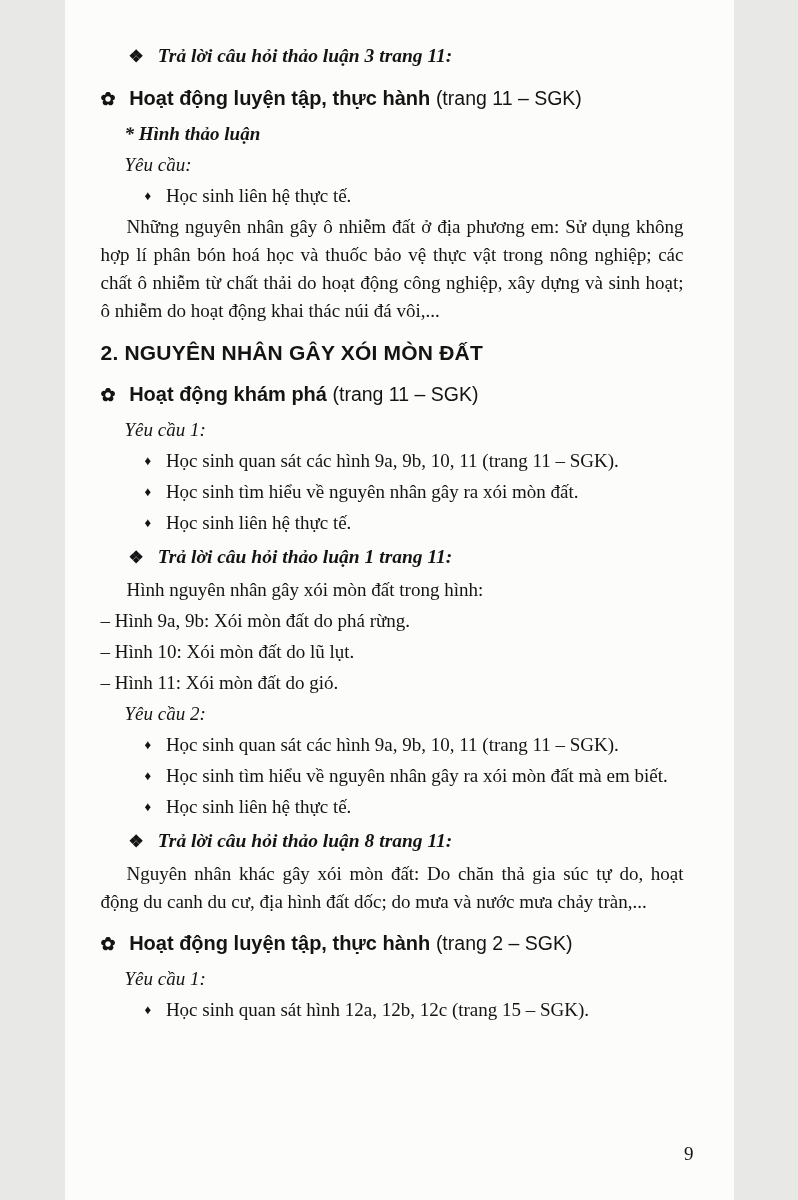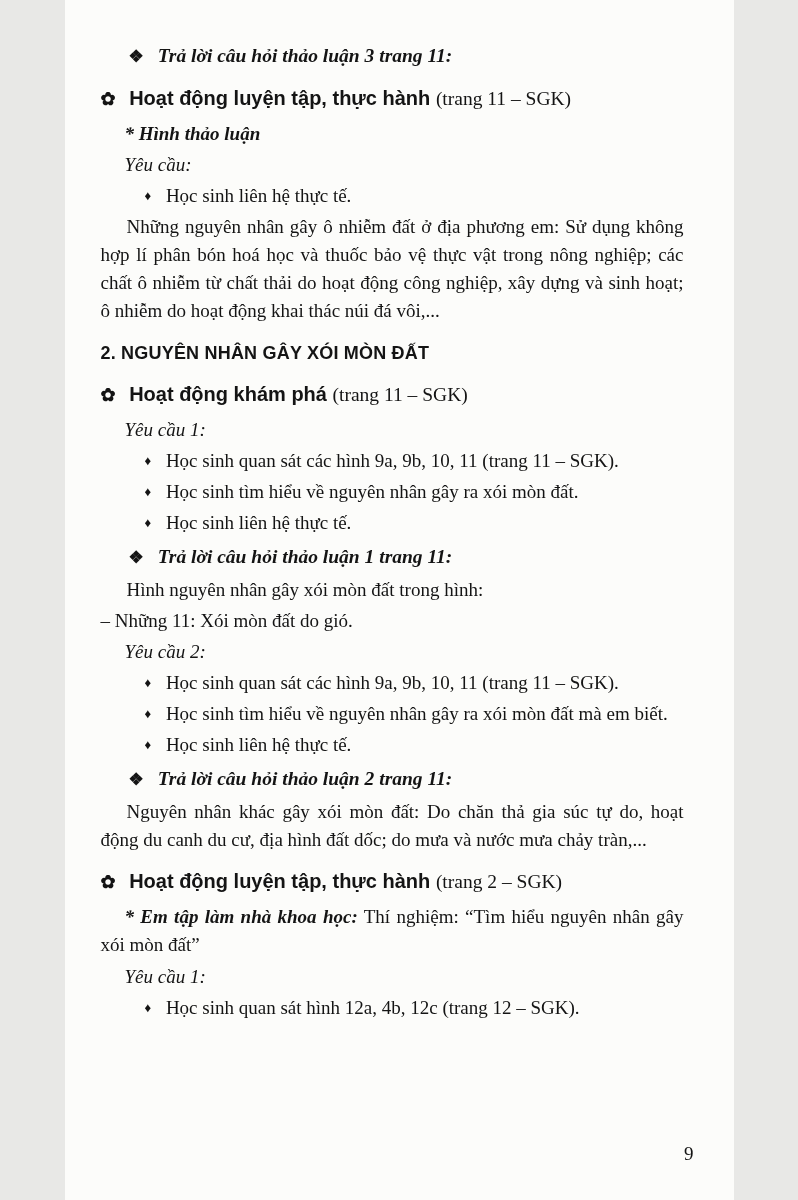--- a/index.html
+++ b/index.html
@@ -53,29 +53,29 @@
     font-family: "Liberation Sans", sans-serif;
     font-weight: bold;
     font-size: 20px;
     margin: 13px 0 7px 0;
   }
   .mk-activity {
     font-size: 18px;
     margin-right: 8px;
   }
   .act-suffix {
-    font-family: Liberation Serif, serif;
+    font-family: Liberation Sans, sans-serif;
     font-weight: normal;
     font-size: 19.5px;
   }
 
   .h-section {
     font-family: "Liberation Sans", sans-serif;
     font-weight: bold;
-    font-size: 18px;
+    font-size: 21px;
     letter-spacing: 0.2px;
     margin: 14px 0 6px 0;
   }
 
   .sub-bold-italic {
     font-weight: bold;
     font-style: italic;
     padding-left: 24px;
     margin: 3px 0;
   }
@@ -167,59 +167,57 @@
     <span>Học sinh liên hệ thực tế.</span>
   </p>
 
   <p class="h-answer">
     <span class="mk-answer">❖</span>
     <span>Trả lời câu hỏi thảo luận 1 trang 11:</span>
   </p>
 
   <p class="line-indent">Hình nguyên nhân gây xói mòn đất trong hình:</p>
 
-  <p class="dash-line">– Những 11: Xói mòn đất do gió.</p>
+  <p class="dash-line">– Hình 9a, 9b: Xói mòn đất do phá rừng.</p>
+  <p class="dash-line">– Hình 10: Xói mòn đất do lũ lụt.</p>
+  <p class="dash-line">– Hình 11: Xói mòn đất do gió.</p>
 
   <p class="label-italic">Yêu cầu 2:</p>
 
   <p class="bullet">
     <span class="bmk">♦</span>
     <span>Học sinh quan sát các hình 9a, 9b, 10, 11 (trang 11 – SGK).</span>
   </p>
 
   <p class="bullet">
     <span class="bmk">♦</span>
     <span>Học sinh tìm hiểu về nguyên nhân gây ra xói mòn đất mà em biết.</span>
   </p>
 
   <p class="bullet">
     <span class="bmk">♦</span>
     <span>Học sinh liên hệ thực tế.</span>
   </p>
 
   <p class="h-answer">
     <span class="mk-answer">❖</span>
-    <span>Trả lời câu hỏi thảo luận 2 trang 11:</span>
+    <span>Trả lời câu hỏi thảo luận 8 trang 11:</span>
   </p>
 
   <p class="para">Nguyên nhân khác gây xói mòn đất: Do chăn thả gia súc tự do, hoạt động du canh du cư, địa hình đất dốc; do mưa và nước mưa chảy tràn,...</p>
 
   <p class="h-activity">
     <span class="mk-activity">✿</span>
     <span>Hoạt động luyện tập, thực hành</span>
     <span class="act-suffix">(trang 2 – SGK)</span>
   </p>
 
-  <p class="mixed">
-    <span class="lead-bi">* Em tập làm nhà khoa học:</span>
-    <span>Thí nghiệm: “Tìm hiểu nguyên nhân gây xói mòn đất”</span>
-  </p>
 
   <p class="label-italic">Yêu cầu 1:</p>
 
   <p class="bullet">
     <span class="bmk">♦</span>
-    <span>Học sinh quan sát hình 12a, 4b, 12c (trang 12 – SGK).</span>
+    <span>Học sinh quan sát hình 12a, 12b, 12c (trang 15 – SGK).</span>
   </p>
 
   <div class="page-number">9</div>
 
 </div>
 
 </body></html>

